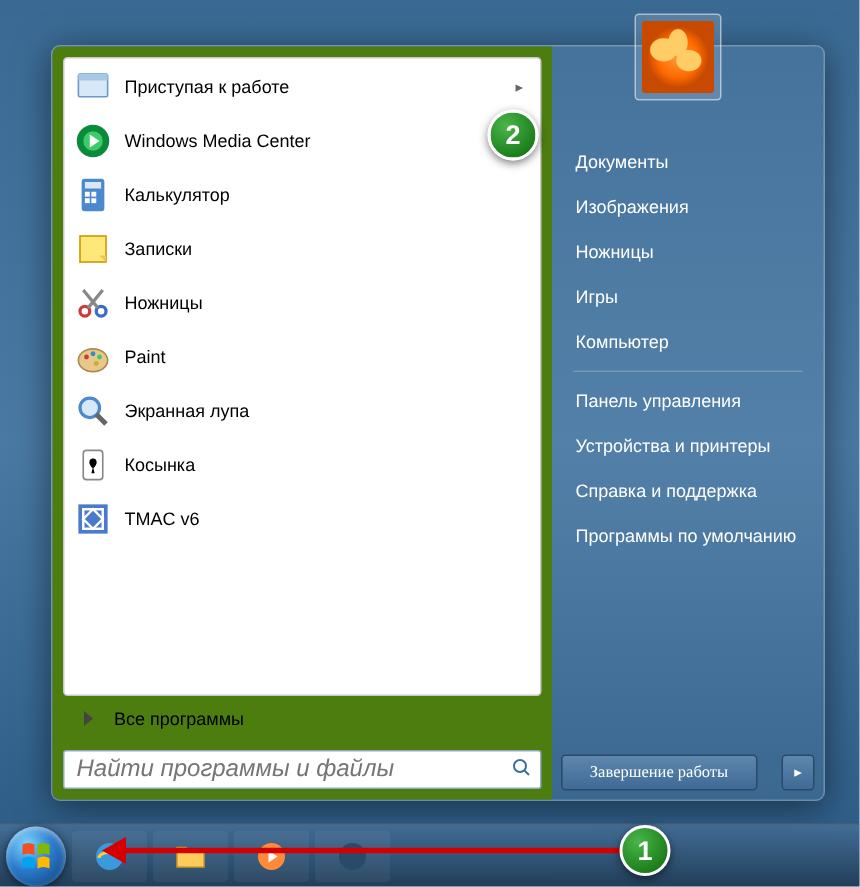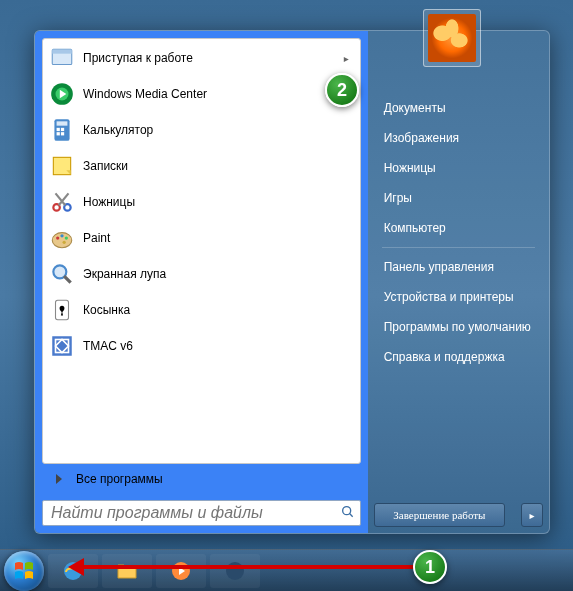--- a/index.html
+++ b/index.html
@@ -21,21 +21,21 @@
     background: rgba(255,255,255,0.05);
     border: 1px solid rgba(255,255,255,0.25);
     border-radius: 6px;
     box-shadow: 0 4px 24px rgba(0,0,0,0.5);
     display: flex;
     overflow: visible;
   }
   .left-panel {
     width: 334px;
     height: 100%;
-    background: #3b82f6;
+    background: #4d7c0f;
     border-radius: 5px 0 0 5px;
     padding: 7px;
     display: flex;
     flex-direction: column;
   }
   .program-list {
     flex: 1;
     border: 1px solid #c8c8c8;
     border-radius: 3px;
     background: #fff;
@@ -411,22 +411,22 @@
     </div>
 
     <div class="right-item"><span>Документы</span></div>
     <div class="right-item"><span>Изображения</span></div>
     <div class="right-item"><span>Ножницы</span></div>
     <div class="right-item"><span>Игры</span></div>
     <div class="right-item"><span>Компьютер</span></div>
     <div class="right-sep"></div>
     <div class="right-item"><span>Панель управления</span></div>
     <div class="right-item"><span>Устройства и принтеры</span></div>
+    <div class="right-item"><span>Справка и поддержка</span></div>
     <div class="right-item"><span>Программы по умолчанию</span></div>
-    <div class="right-item"><span>Справка и поддержка</span></div>
 
     <div class="right-spacer"></div>
     <div class="shutdown-row">
       <div class="shutdown-btn">
         <span>Завершение работы</span>
       </div>
       <div class="shutdown-arrow">
         <span>▸</span>
       </div>
     </div>

